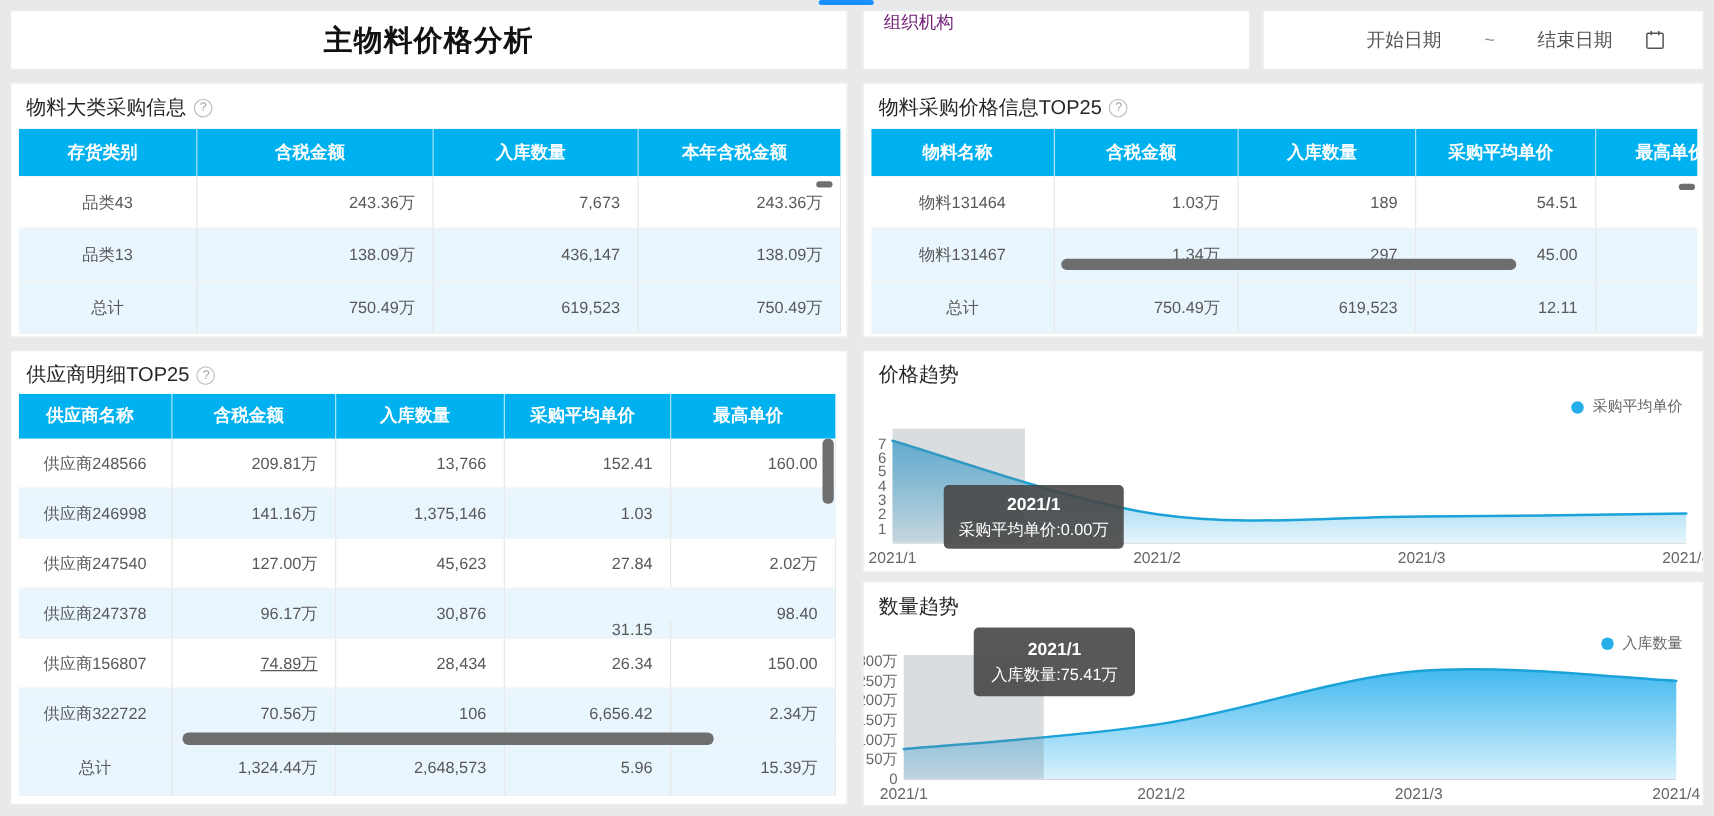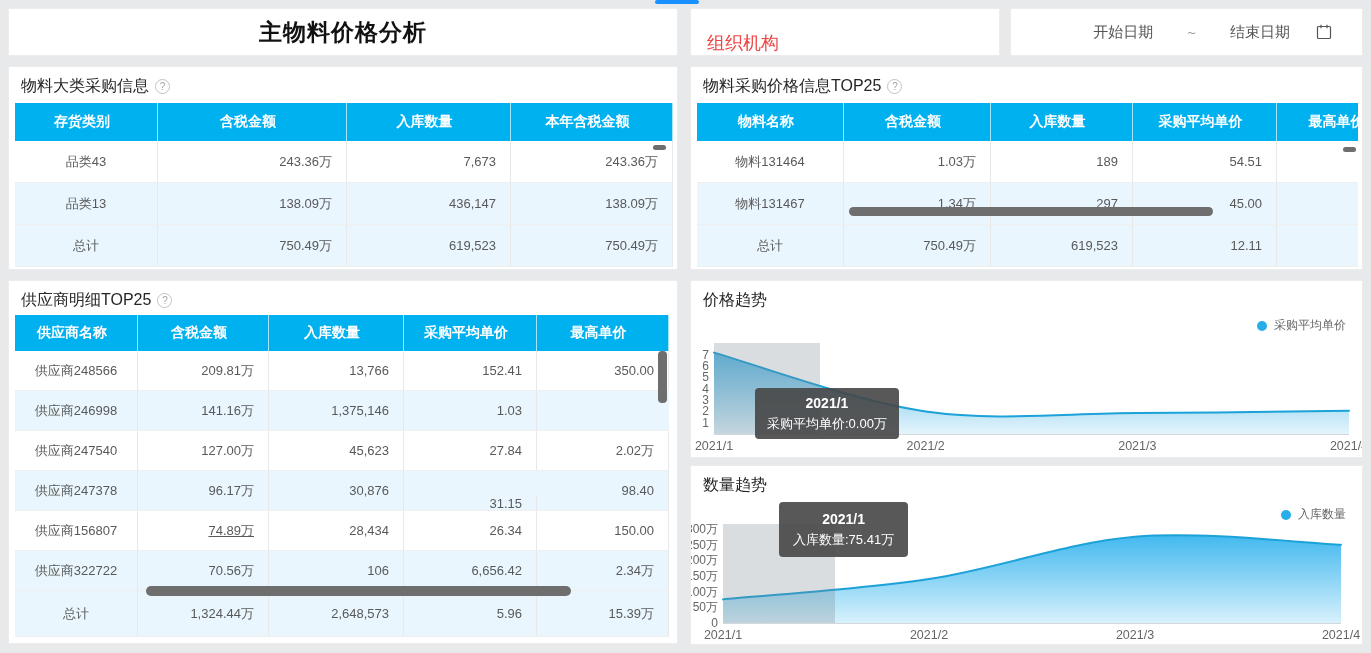--- a/index.html
+++ b/index.html
@@ -8,21 +8,21 @@
     background:#e7e9ea;
     font-family:"Liberation Sans","DejaVu Sans",sans-serif;
     color:#595959;
   }
   .panel{position:absolute;background:#fff;border:1px solid #ececec;box-sizing:border-box;overflow:hidden;}
 
   
   .page-thumb{position:absolute;left:655px;top:0;width:44px;height:4px;background:#1890ff;border-radius:2px;z-index:50;}
   .title-panel{left:8px;top:8px;width:670px;height:48px;display:flex;align-items:center;justify-content:center;}
   .main-title{font-size:23px;font-weight:bold;color:#111;letter-spacing:1px;}
-  .org-panel{left:690px;top:8px;width:310px;height:48px;display:flex;align-items:flex-end;padding-left:16px;color:#ef4444;font-size:18px;}
+  .org-panel{left:690px;top:8px;width:310px;height:48px;display:flex;align-items:flex-start;padding-left:16px;color:#701a75;font-size:14px;}
   .date-panel{left:1010px;top:8px;width:353px;height:48px;display:flex;align-items:center;justify-content:flex-end;gap:34px;padding-right:30px;font-size:15px;color:#555;}
   .tilde{color:#999;}
   .cal-icon{display:inline-flex;margin-left:-8px;}
 
   
   .ptitle{position:absolute;left:12px;top:9px;display:flex;align-items:center;gap:6px;font-size:16px;color:#262626;z-index:5;}
   .help{width:15px;height:15px;border:1px solid #c3c3c3;border-radius:50%;color:#a3a3a3;font-size:10px;line-height:1;display:flex;align-items:center;justify-content:center;box-sizing:border-box;}
 
   
   .tbl{position:absolute;left:6px;overflow:hidden;}
@@ -164,21 +164,21 @@
         <div class="tc th" style="width: 131px;">含税金额</div>
         <div class="tc th" style="width: 135px;">入库数量</div>
         <div class="tc th" style="width: 133px;">采购平均单价</div>
         <div class="tc th" style="width: 132px;">最高单价</div>
       </div>
       <div class="trow">
         <div class="tc c0" style="width: 123px;">供应商248566</div>
         <div class="tc num" style="width: 131px;">209.81万</div>
         <div class="tc num" style="width: 135px;">13,766</div>
         <div class="tc num" style="width: 133px;">152.41</div>
-        <div class="tc num" style="width: 132px;">350.00</div>
+        <div class="tc num" style="width: 132px;">160.00</div>
       </div>
       <div class="trow alt">
         <div class="tc c0" style="width: 123px;">供应商246998</div>
         <div class="tc num" style="width: 131px;">141.16万</div>
         <div class="tc num" style="width: 135px;">1,375,146</div>
         <div class="tc num" style="width: 133px;">1.03</div>
       </div>
       <div class="trow">
         <div class="tc c0" style="width: 123px;">供应商247540</div>
         <div class="tc num" style="width: 131px;">127.00万</div>

